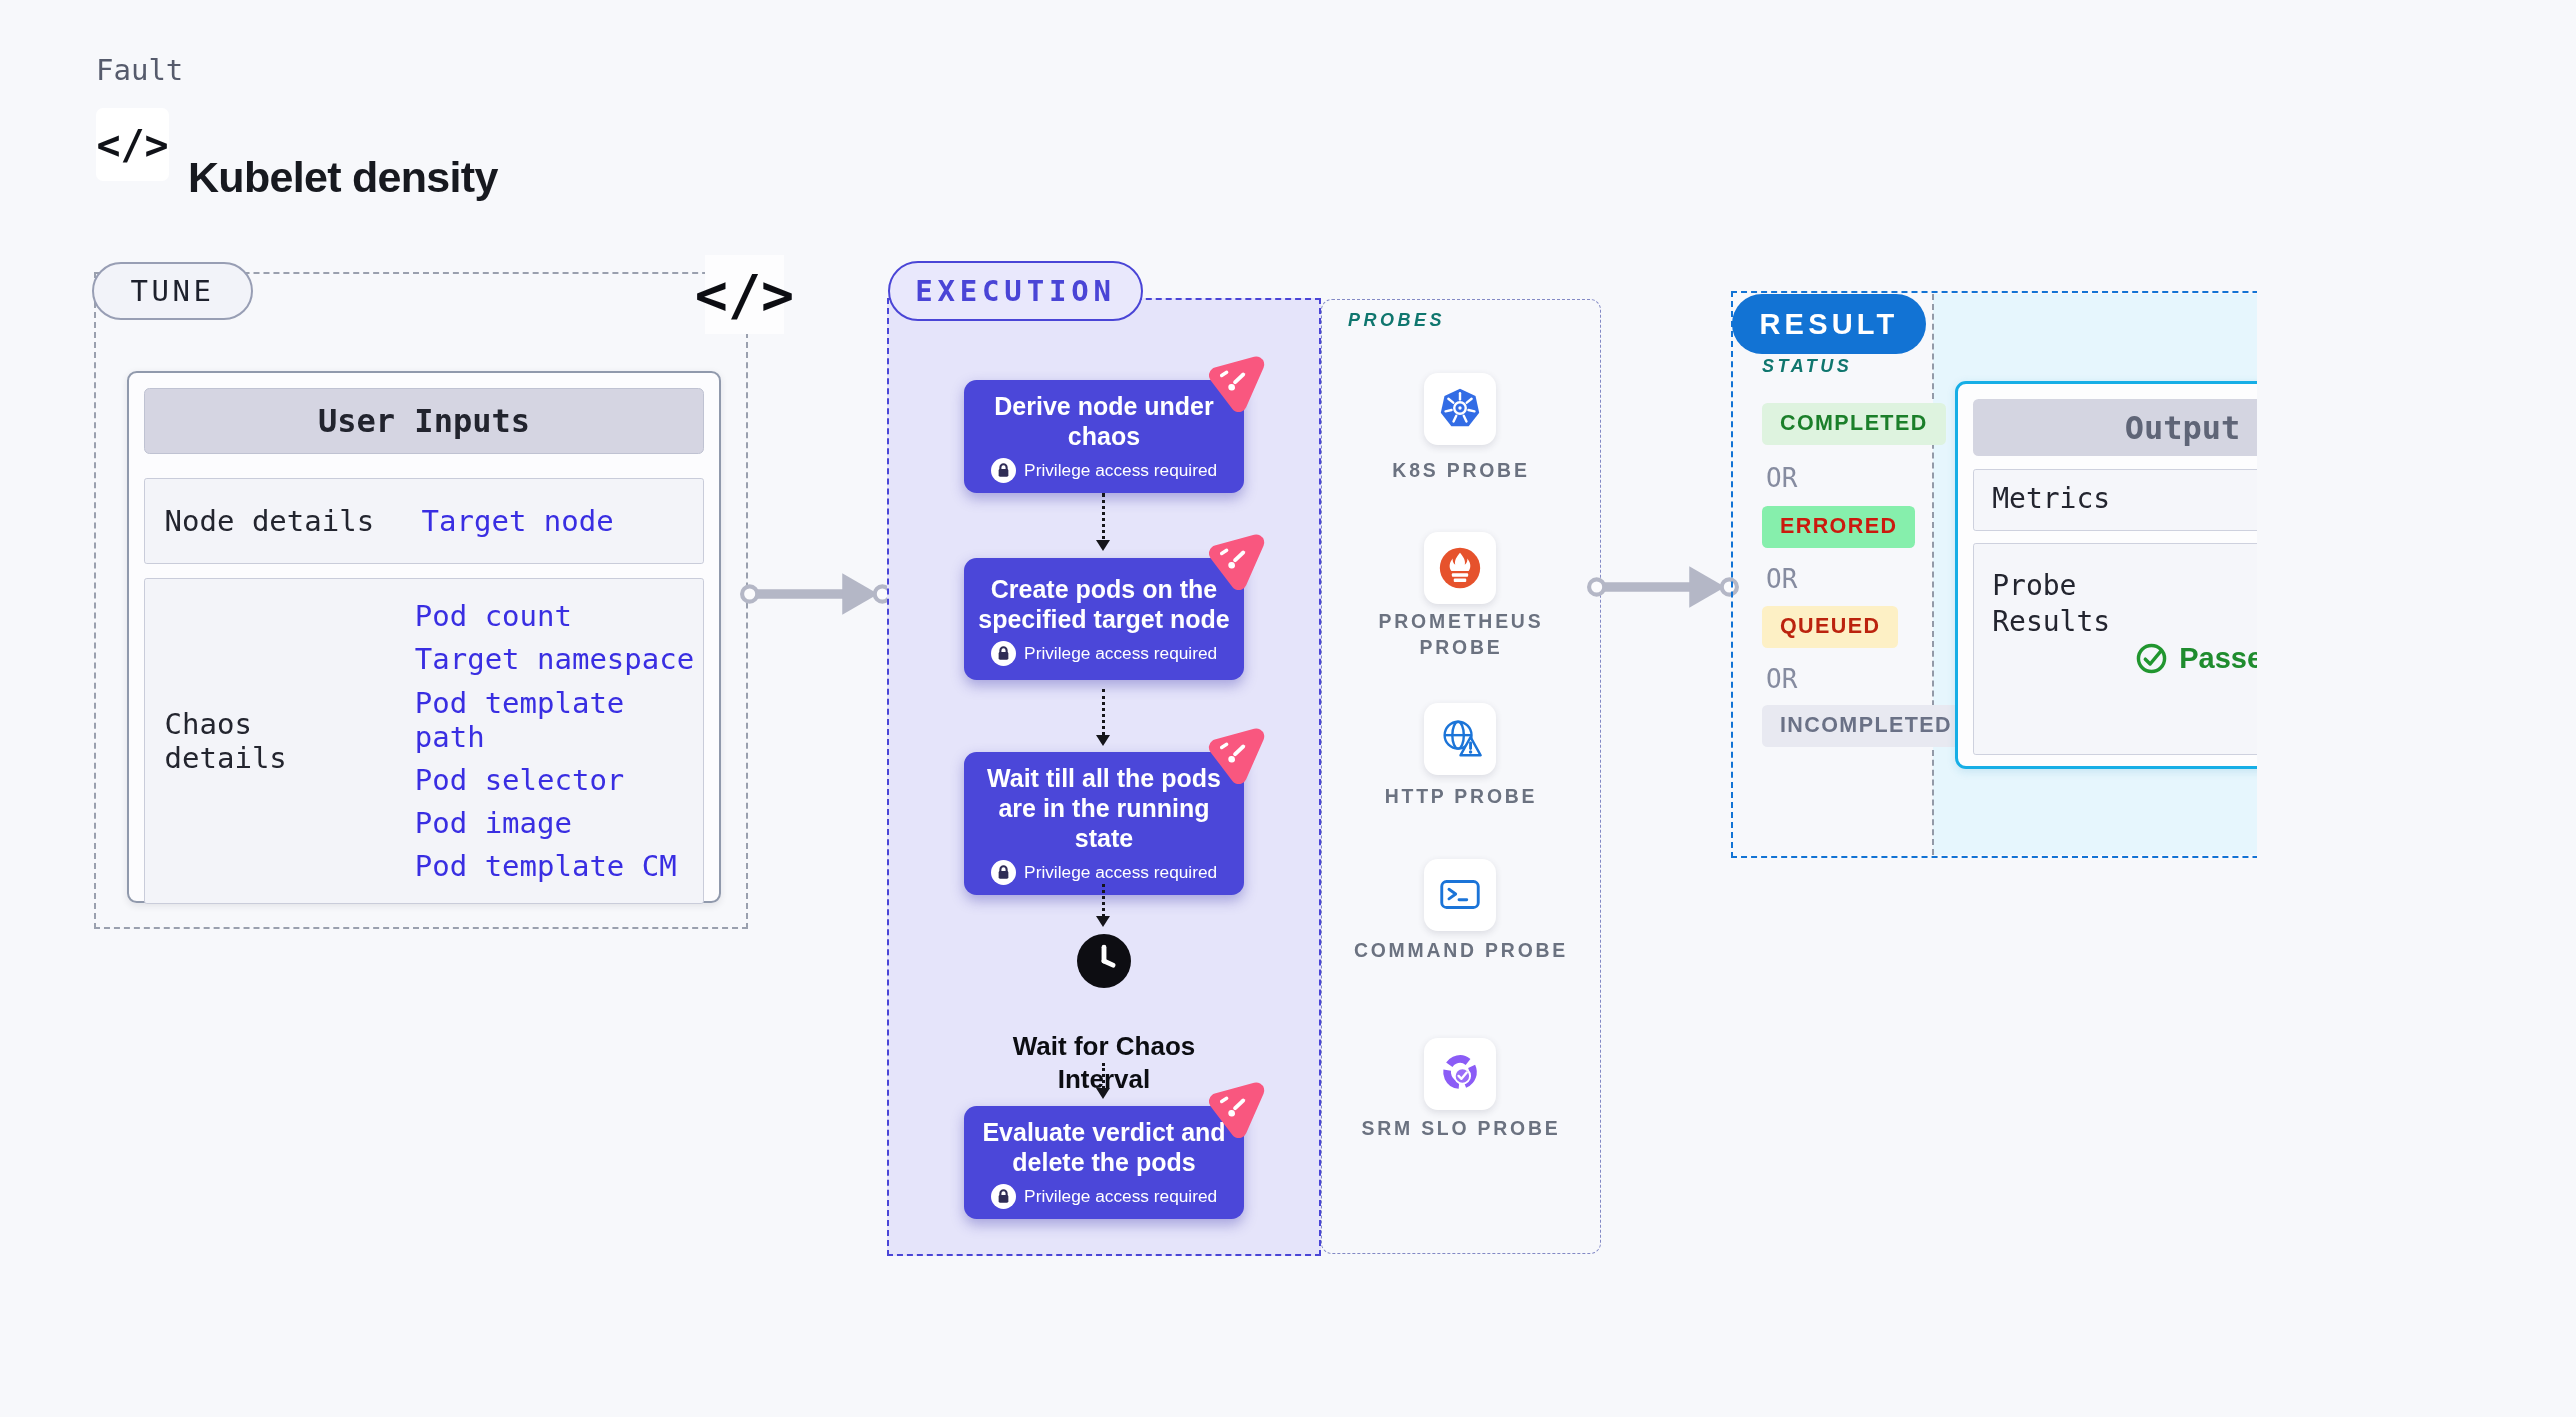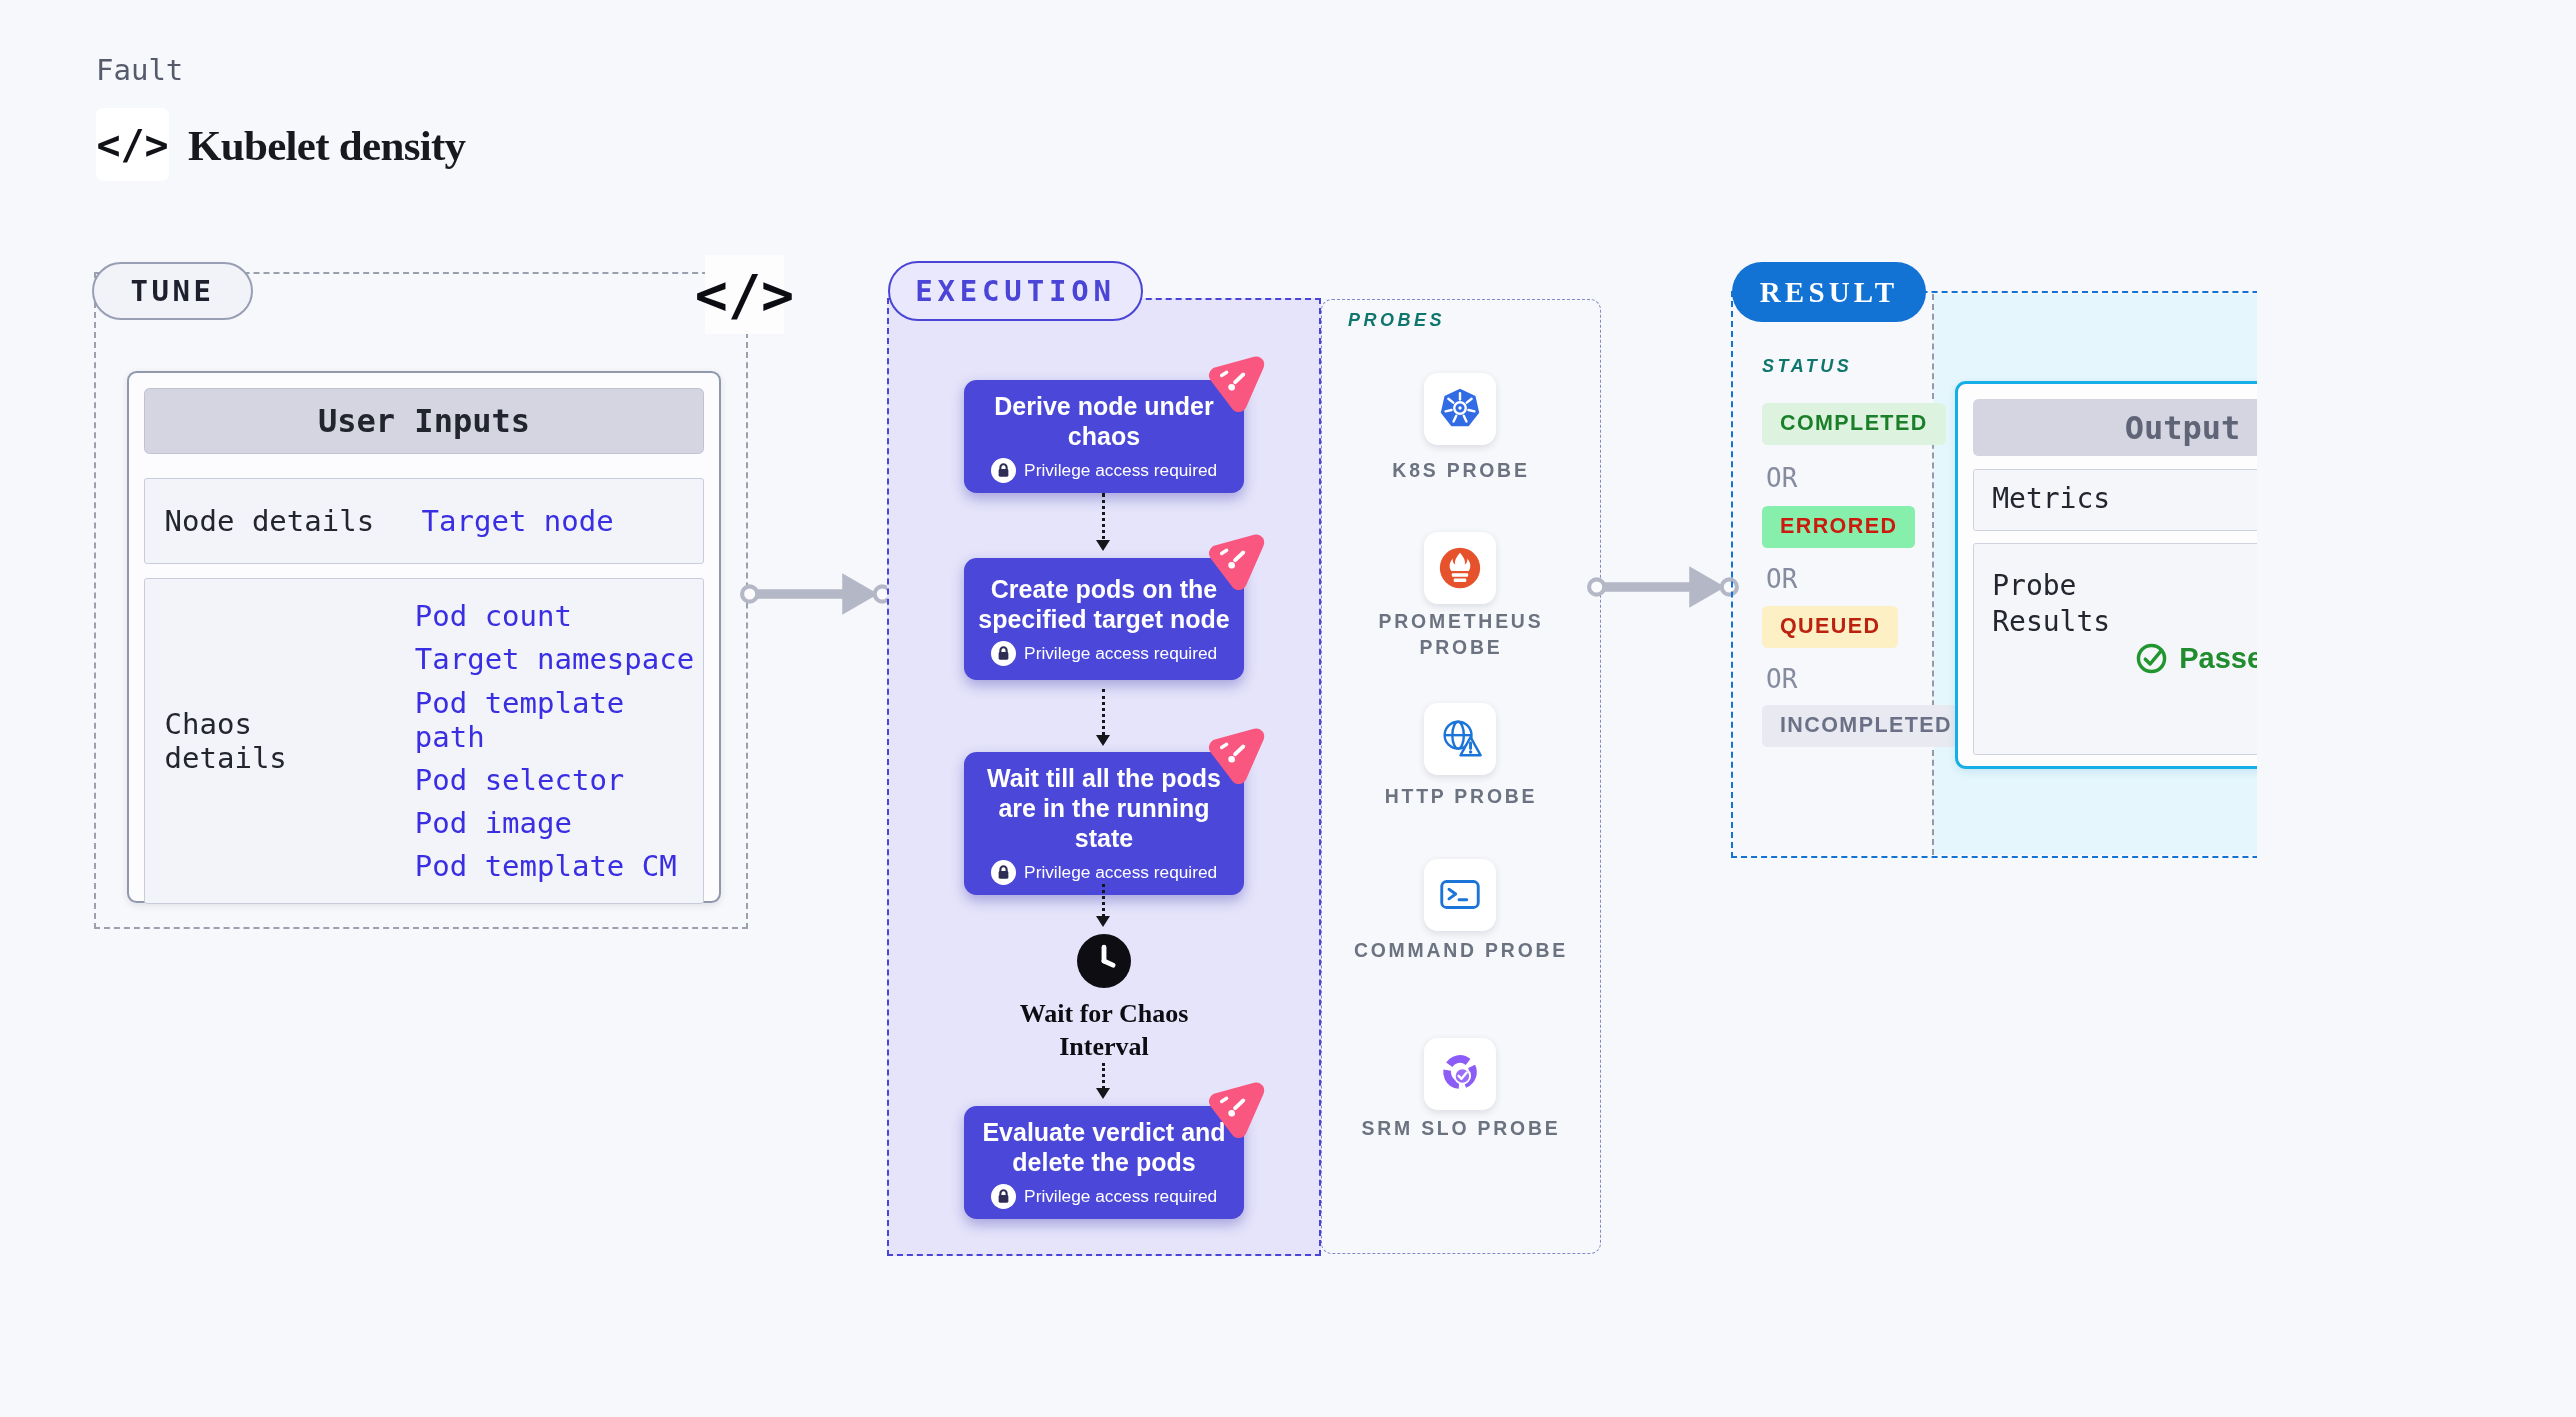--- a/index.html
+++ b/index.html
@@ -1,20 +1,20 @@
 <!DOCTYPE html>
 <html style="font-size:11px"><head>
 <meta charset="utf-8">
 <style>
   html,body{margin:0;padding:0;background:#f7f8fb;}
   #stage{position:relative;width:2257px;height:1418px;background:#f7f8fb;overflow:hidden;
          font-family:"Liberation Sans",sans-serif;}
   .abs{position:absolute;}
   .mono{font-family:"DejaVu Sans Mono",monospace;}
-  .sans{font-family:Liberation Serif, serif;}
+  .sans{font-family:Liberation Sans, sans-serif;margin-top:32px;}
 
   
   .pill{display:flex;align-items:center;justify-content:center;border-radius:42px;box-sizing:border-box;}
 
   
   .tune-box{border:2.1px dashed #9aa0ae;}
   .exec-box{border:2.8px dashed #4a45d6;background:#e5e4fa;}
   .probes-box{border:1.4px dashed #8389c5;border-radius:11px;}
   .result-box{border:2.8px dashed #1273d4;}
 
@@ -69,21 +69,21 @@
 
 <div id="stage">
 
   <div class="abs mono" style="left:96px;top:53px;font-size:29px;color:#565b6c;">Fault</div>
   <div class="abs mono" style="left:96px;top:108px;width:73px;height:73px;background:#ffffff;border-radius:7px;
        display:flex;align-items:center;justify-content:center;font-size:40px;font-weight:bold;color:#101218;">&lt;/&gt;</div>
   <div class="abs sans" style="left:188px;top:121px;font-size:43px;font-weight:bold;color:#17191f;letter-spacing:-0.7px;">Kubelet density</div>
 
   <div class="abs tune-box" style="left:94px;top:272px;width:650px;height:653px;"></div>
   <div class="abs pill mono" style="left:92px;top:262px;width:161px;height:58px;background:#f2f3f9;
-       border:2.1px solid #989eb4;font-size:29px;font-weight:bold;letter-spacing:3.5px;color:#1e212d;">TUNE</div>
+       border:2.1px solid #989eb4;font-size:29px;font-weight:normal;letter-spacing:3.5px;color:#1e212d;">TUNE</div>
   <div class="abs mono" style="left:705px;top:255px;width:79px;height:79px;background:#fdfdfe;
        display:flex;align-items:center;justify-content:center;font-size:55px;font-weight:bold;color:#0c0d12;">&lt;/&gt;</div>
 
   <div class="abs ui-card" style="left:127px;top:371px;width:594px;height:532px;">
     <div class="ui-header mono">User Inputs</div>
     <div class="ui-row" style="height:86px;align-items:center;">
       <div class="ui-label mono">Node details</div>
       <div class="link mono" style="padding-left:28px;">Target node</div>
     </div>
     <div class="ui-row" style="height:326px;margin-top:14px;">

